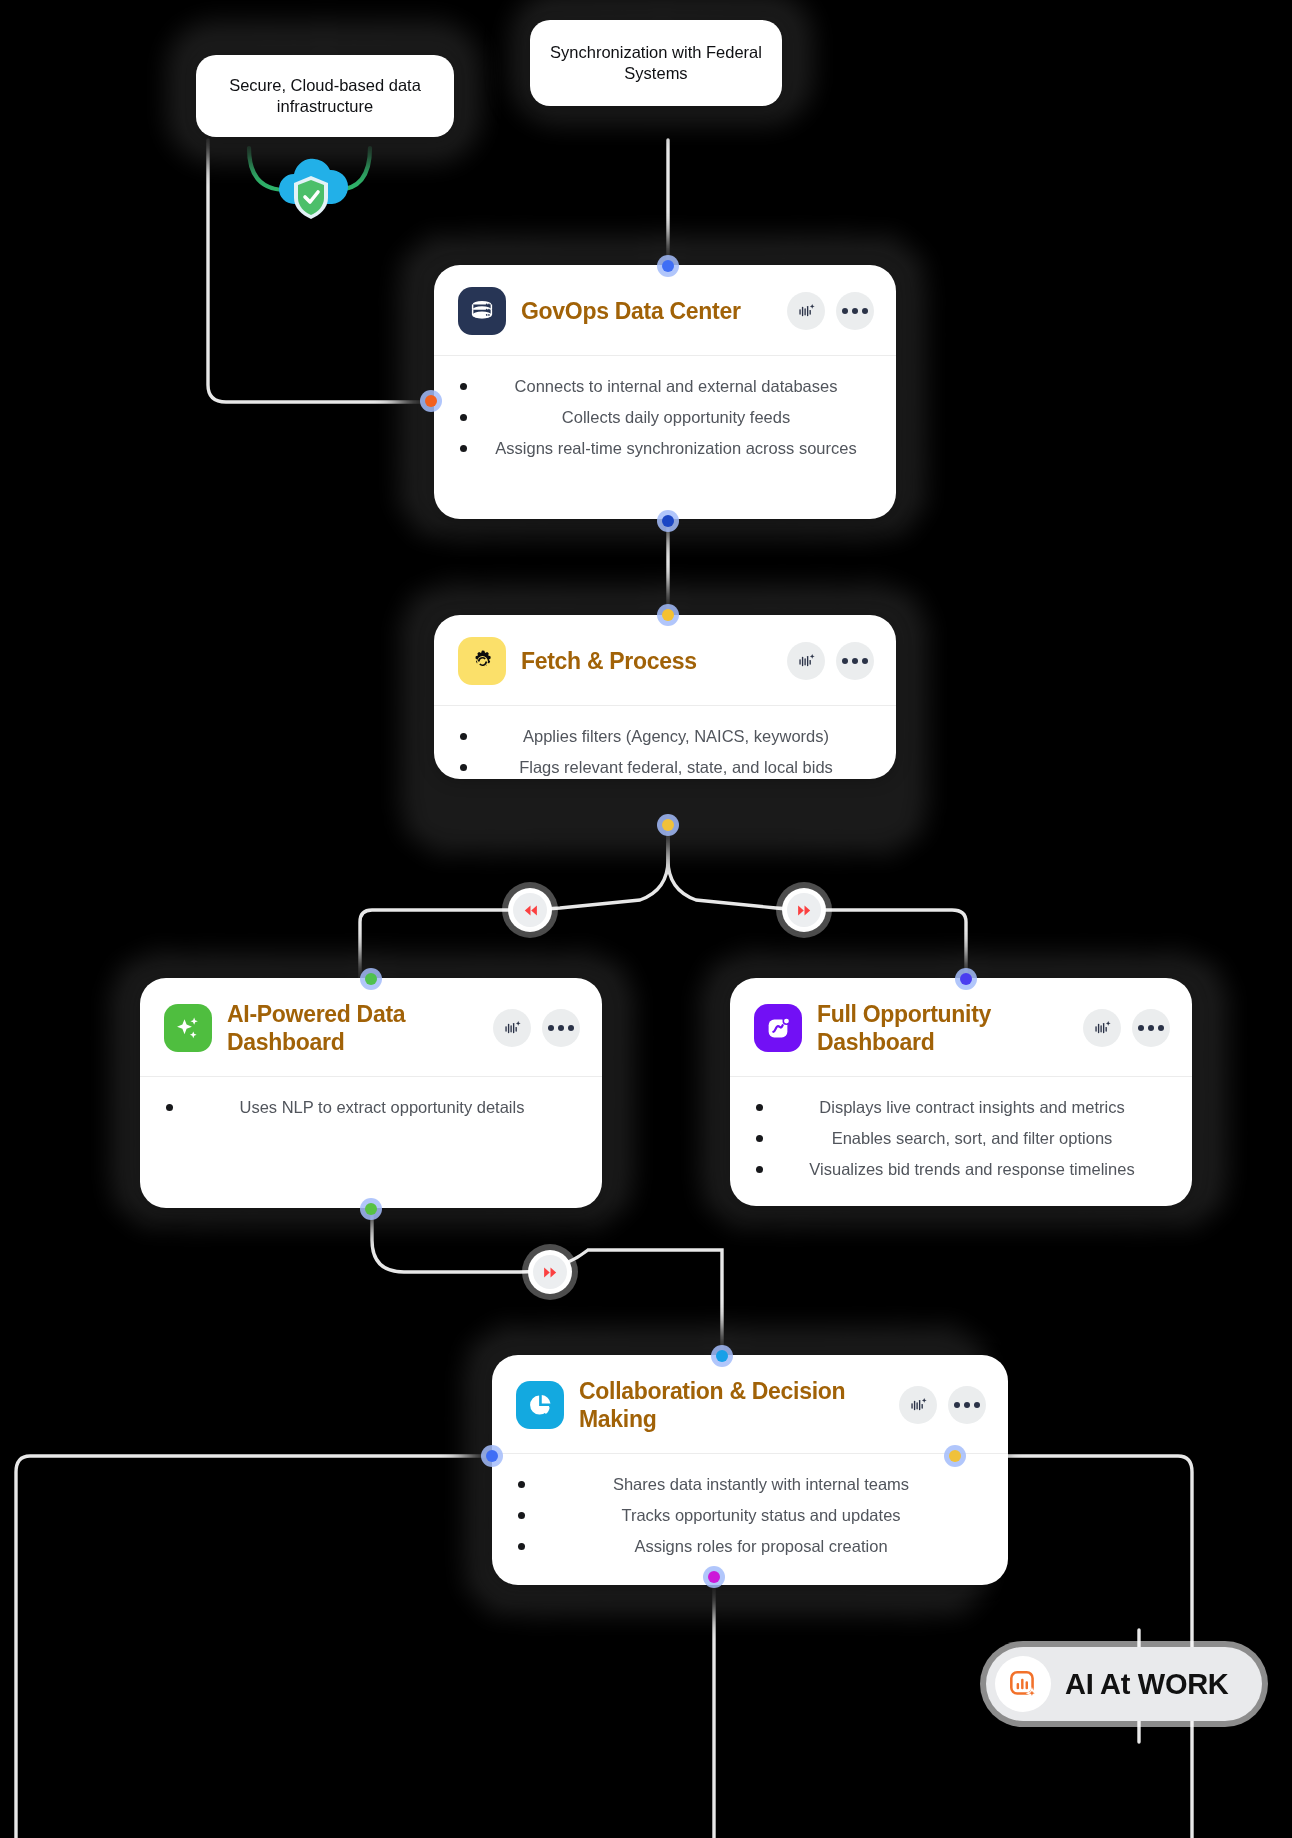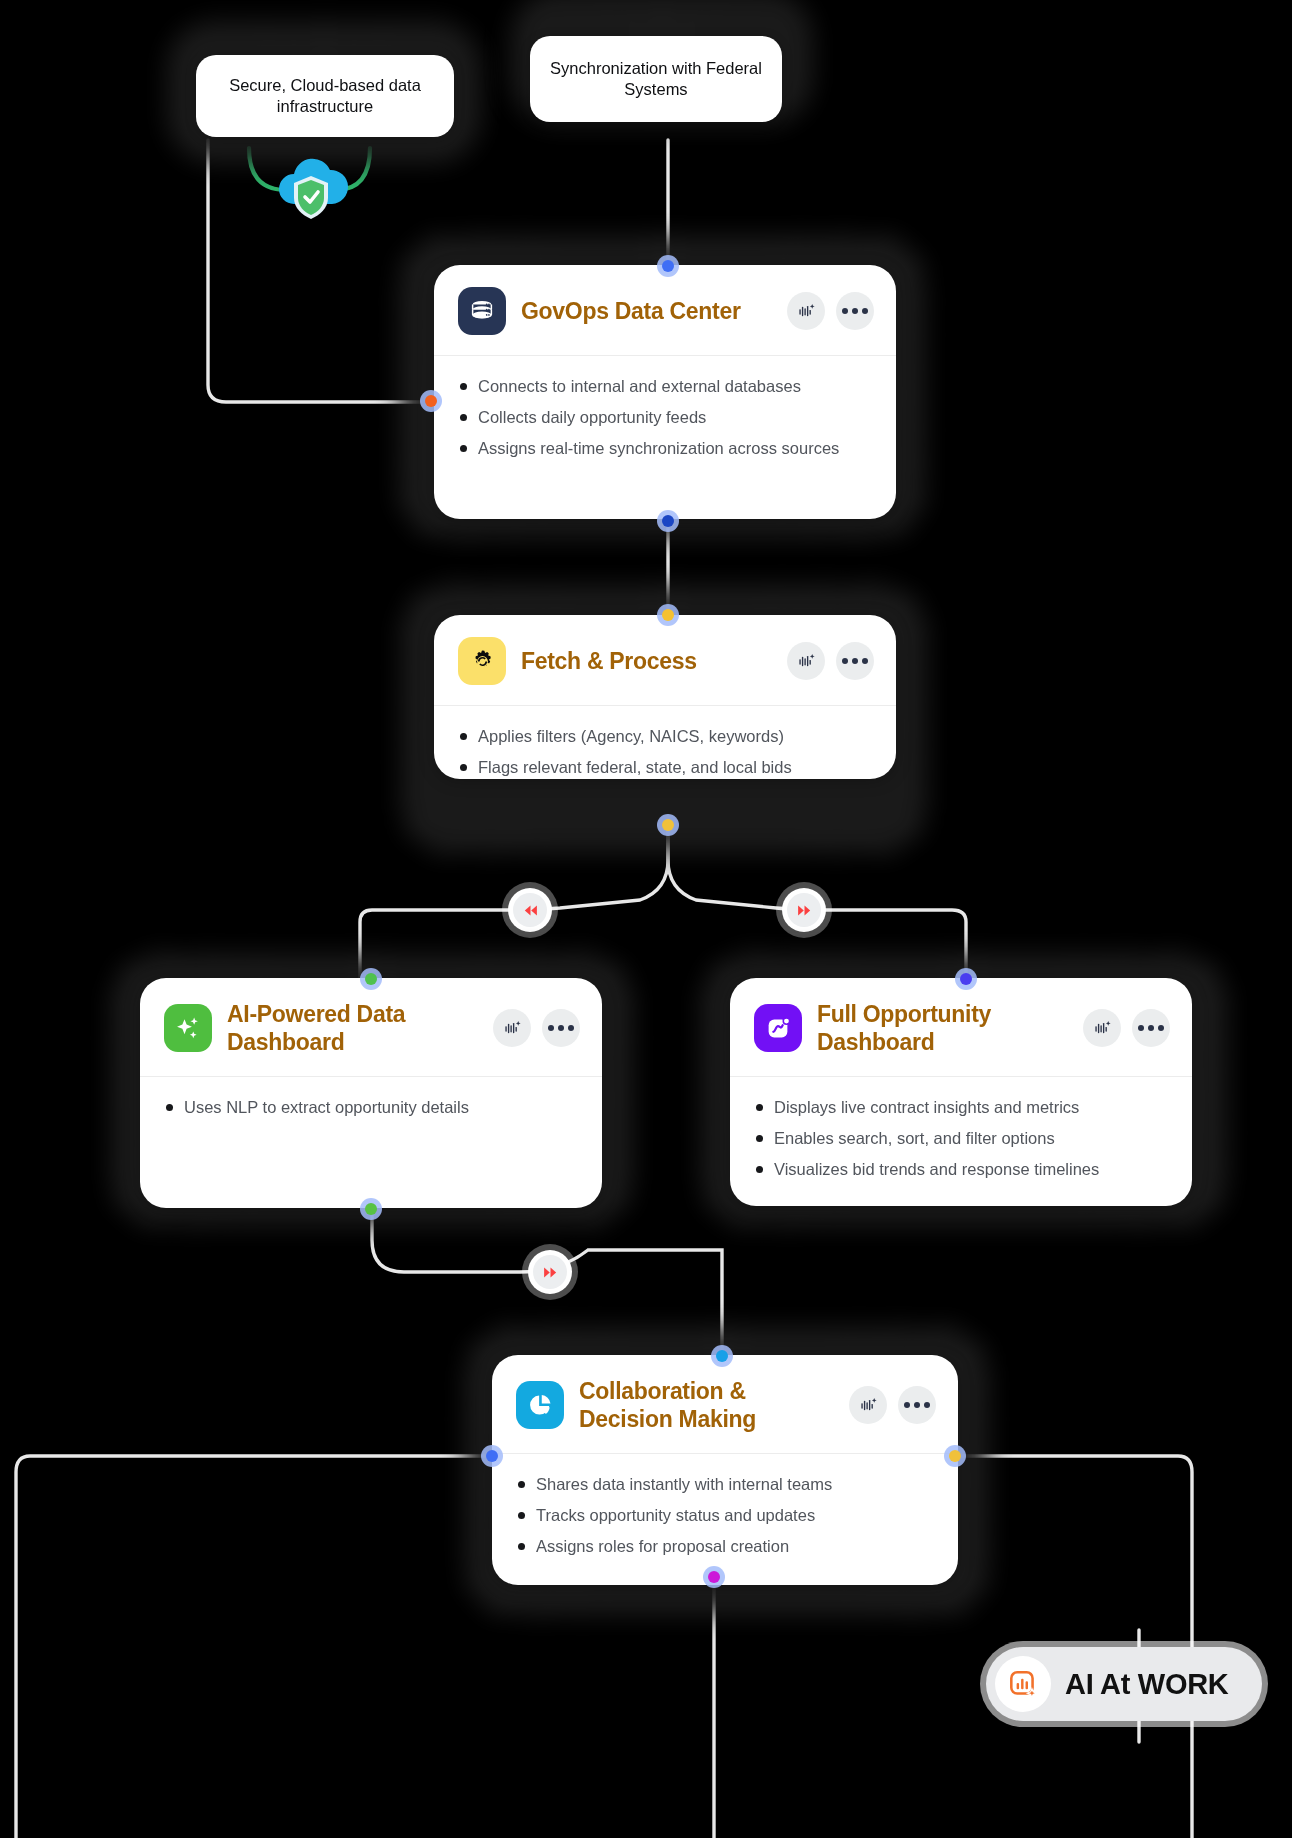--- a/index.html
+++ b/index.html
@@ -55,21 +55,21 @@
     background: #ebedee; display: flex; align-items: center; justify-content: center;
   }
   .dots { display: flex; gap: 4px; }
   .dots i { width: 6px; height: 6px; border-radius: 50%; background: #2a3247; display: block; }
 
   .node-icon {
     width: 48px; height: 48px; border-radius: 14px;
     display: flex; align-items: center; justify-content: center; flex: none;
   }
 
-  .card-body { padding: 19px 22px 20px 24px; }
+  .card-body { padding: 19px 22px 20px 24px; text-align: center; }
   .blist { list-style: none; }
   .blist li {
     position: relative;
     padding-left: 20px;
     font-size: 16.5px; color: #51555c; line-height: 1.34;
     margin-bottom: 9px;
   }
   .blist li:last-child { margin-bottom: 0; }
   .blist li::before {
     content: ""; position: absolute; left: 2px; top: 8px;
@@ -166,21 +166,21 @@
   </div>
 
   <svg style="position:absolute; left:270px; top:152px; width:82px; height:72px;" viewBox="0 0 82 72">
     <path d="M24,52 a15,15 0 0 1 0,-30 a19,19 0 0 1 36,-4 a15,15 0 0 1 2,34 z" fill="#22b0e8"></path>
     <path d="M41,24 L58,31 V46 C58,56 50,63 41,67 C32,63 24,56 24,46 V31 Z" fill="#e3f2f7"></path>
     <path d="M41,28 L54,33 V46 C54,54 48,60 41,63 C34,60 28,54 28,46 V33 Z" fill="#4cbf6a"></path>
     <path d="M35,45 L40,50 L48,40" stroke="#ffffff" stroke-width="3.6" fill="none" stroke-linecap="round" stroke-linejoin="round"></path>
   </svg>
 
   <div class="halo" style="left:512px; top:-8px; width:300px; height:132px;"></div>
-  <div class="bubble" style="left:530px; top:20px; width:252px; height:86px;margin-top:16px;">
+  <div class="bubble" style="left:530px; top:20px; width:252px; height:86px;">
     <span>Synchronization with Federal Systems</span>
   </div>
 
   <div class="halo" style="left:400px; top:237px; width:524px; height:300px;"></div>
   <div class="card" style="left:434px; top:265px; width:462px; height:254px;">
     <div class="card-head">
       <div class="node-icon" style="background:#273555">
         <svg viewBox="0 0 32 32" width="30" height="30" fill="none">
           <ellipse cx="16" cy="9" rx="10" ry="3.6" fill="#fff"></ellipse>
           <path d="M6,9 v5 c0,2 4.5,3.6 10,3.6 s10,-1.6 10,-3.6 V9" fill="#273555" stroke="#fff" stroke-width="1.6"></path>
@@ -402,21 +402,21 @@
   <div class="chip" style="left:528px; top:1250px;">
     <div class="inner">
       <svg viewBox="0 0 24 24" width="17" height="17" fill="#fb4040">
         <path d="M3,5 L3,19 L11,12 Z"></path>
           <path d="M12,5 L12,19 L20,12 Z"></path>
       </svg>
     </div>
   </div>
 
   <div class="halo" style="left:466px; top:1328px; width:522px; height:286px;"></div>
-  <div class="card" style="left:492px; top:1355px; width:466px; height:230px;">
+  <div class="card" style="left:492px; top:1355px; width:516px; height:230px;">
     <div class="card-head">
       <div class="node-icon" style="background:#13a9e0">
         <svg viewBox="0 0 32 32" width="28" height="28">
           <path d="M15,5 A11,11 0 1 0 26.6,17 L15,17 Z" fill="#fff"></path>
           <path d="M18,4.6 A11.4,11.4 0 0 1 28,14.2 L18,14.2 Z" fill="#fff"></path>
           <path d="M17,18.6 L27,18.6 A10.6,10.6 0 0 1 22.6,26.4 Z" fill="#fff"></path>
         </svg>
       </div>
       <div class="card-title">Collaboration &amp; Decision Making</div>
       <div class="head-actions">

